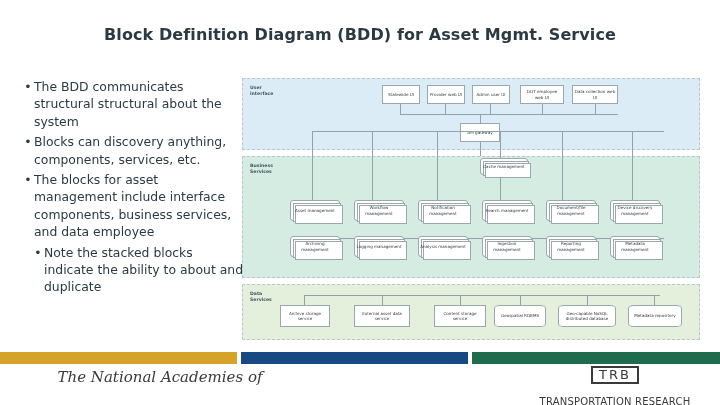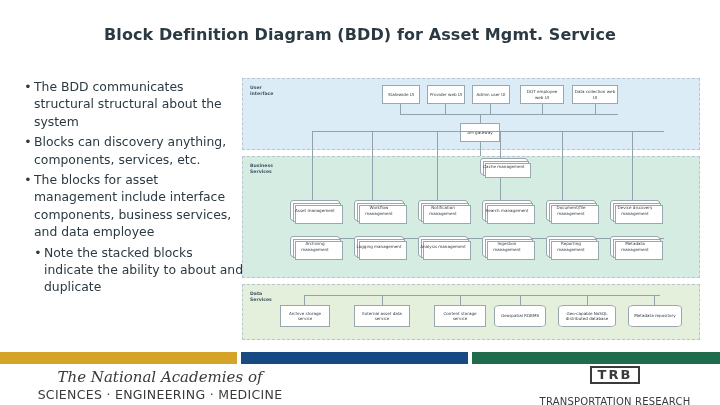--- a/index.html
+++ b/index.html
@@ -61,21 +61,21 @@
   .fbar{position:absolute;top:0;height:12px;}
   #bar-gold{left:0;width:237px;}
   #bar-blue{left:241px;width:227px;}
   #bar-green{left:472px;width:248px;}
   #nas-logo{position:absolute;left:30px;top:368px;width:260px;text-align:center;color:#3a3a3a;}
   #nas-top{font-family:"DejaVu Serif","Liberation Serif",serif;font-style:italic;font-size:15px;}
   #nas-bottom{font-size:12.5px;letter-spacing:.3px;margin-top:1px;}
   #trb-logo{position:absolute;left:520px;top:364px;width:190px;text-align:center;color:#3a3a3a;}
   #trb-mark{
     display:inline-block;border:2px solid #3a3a3a;padding:0 6px;
-    font-size:13px;font-weight:bold;letter-spacing:2px;line-height:14px;
+    font-size:13px;font-weight:normal;letter-spacing:2px;line-height:14px;
   }
   #trb-name{font-size:10px;letter-spacing:.2px;margin-top:12px;}
 </style>
 </head>
 <body>
 
 <div id="slide-title">Block Definition Diagram (BDD) for Asset Mgmt. Service</div>
 
 <div id="bullet-list">
   <div class="bullet">
@@ -172,19 +172,18 @@
 </div>
 
 <div id="footer-bars">
   <div class="fbar" id="bar-gold" style="background: rgb(214, 163, 41);"></div>
   <div class="fbar" id="bar-blue" style="background: rgb(23, 74, 130);"></div>
   <div class="fbar" id="bar-green" style="background: rgb(31, 107, 78);"></div>
 </div>
 
 <div id="nas-logo">
   <div id="nas-top">The National Academies of</div>
-  <div id="nas-bottom">SCIENCES · ENGINEERING · MEDICINE</div>
 </div>
 
 <div id="trb-logo">
   <span id="trb-mark">TRB</span>
   <div id="trb-name">TRANSPORTATION RESEARCH BOARD</div>
 </div>
 
 </body></html>

